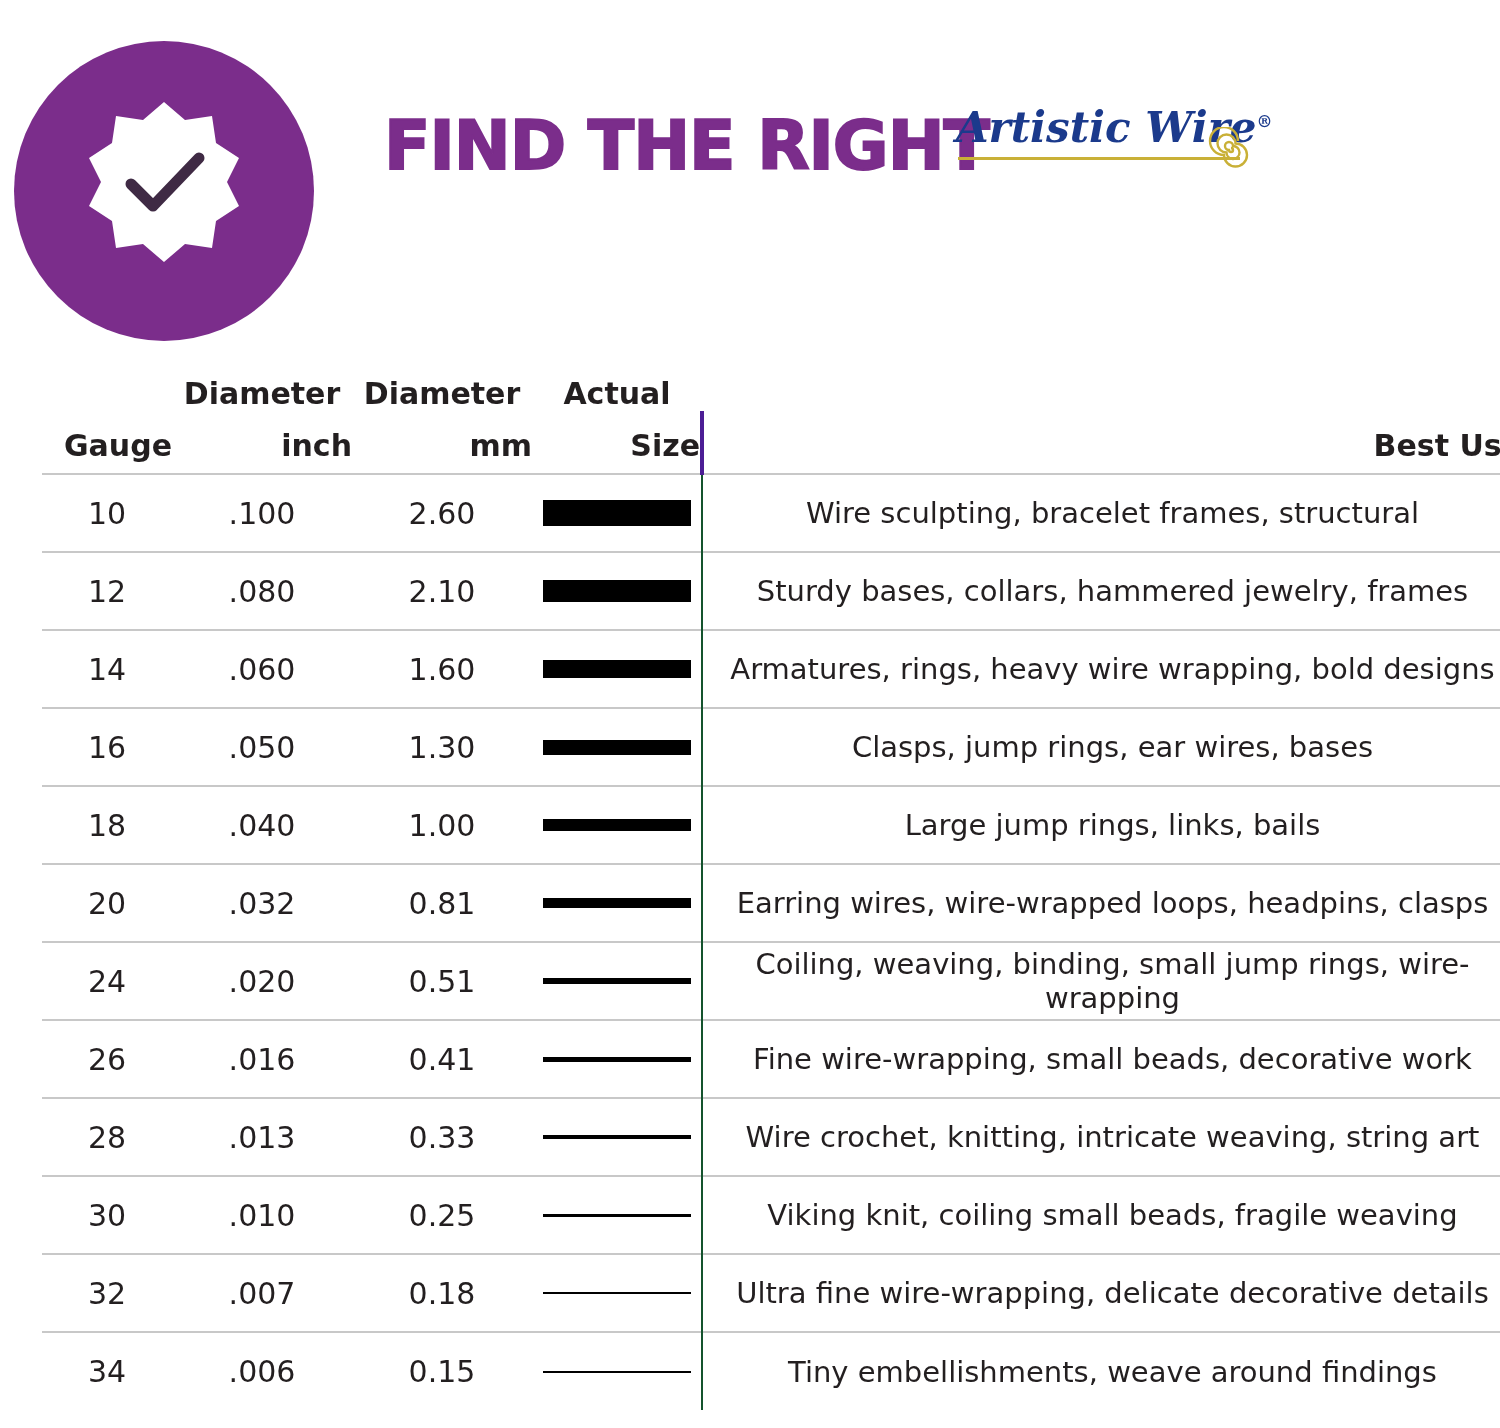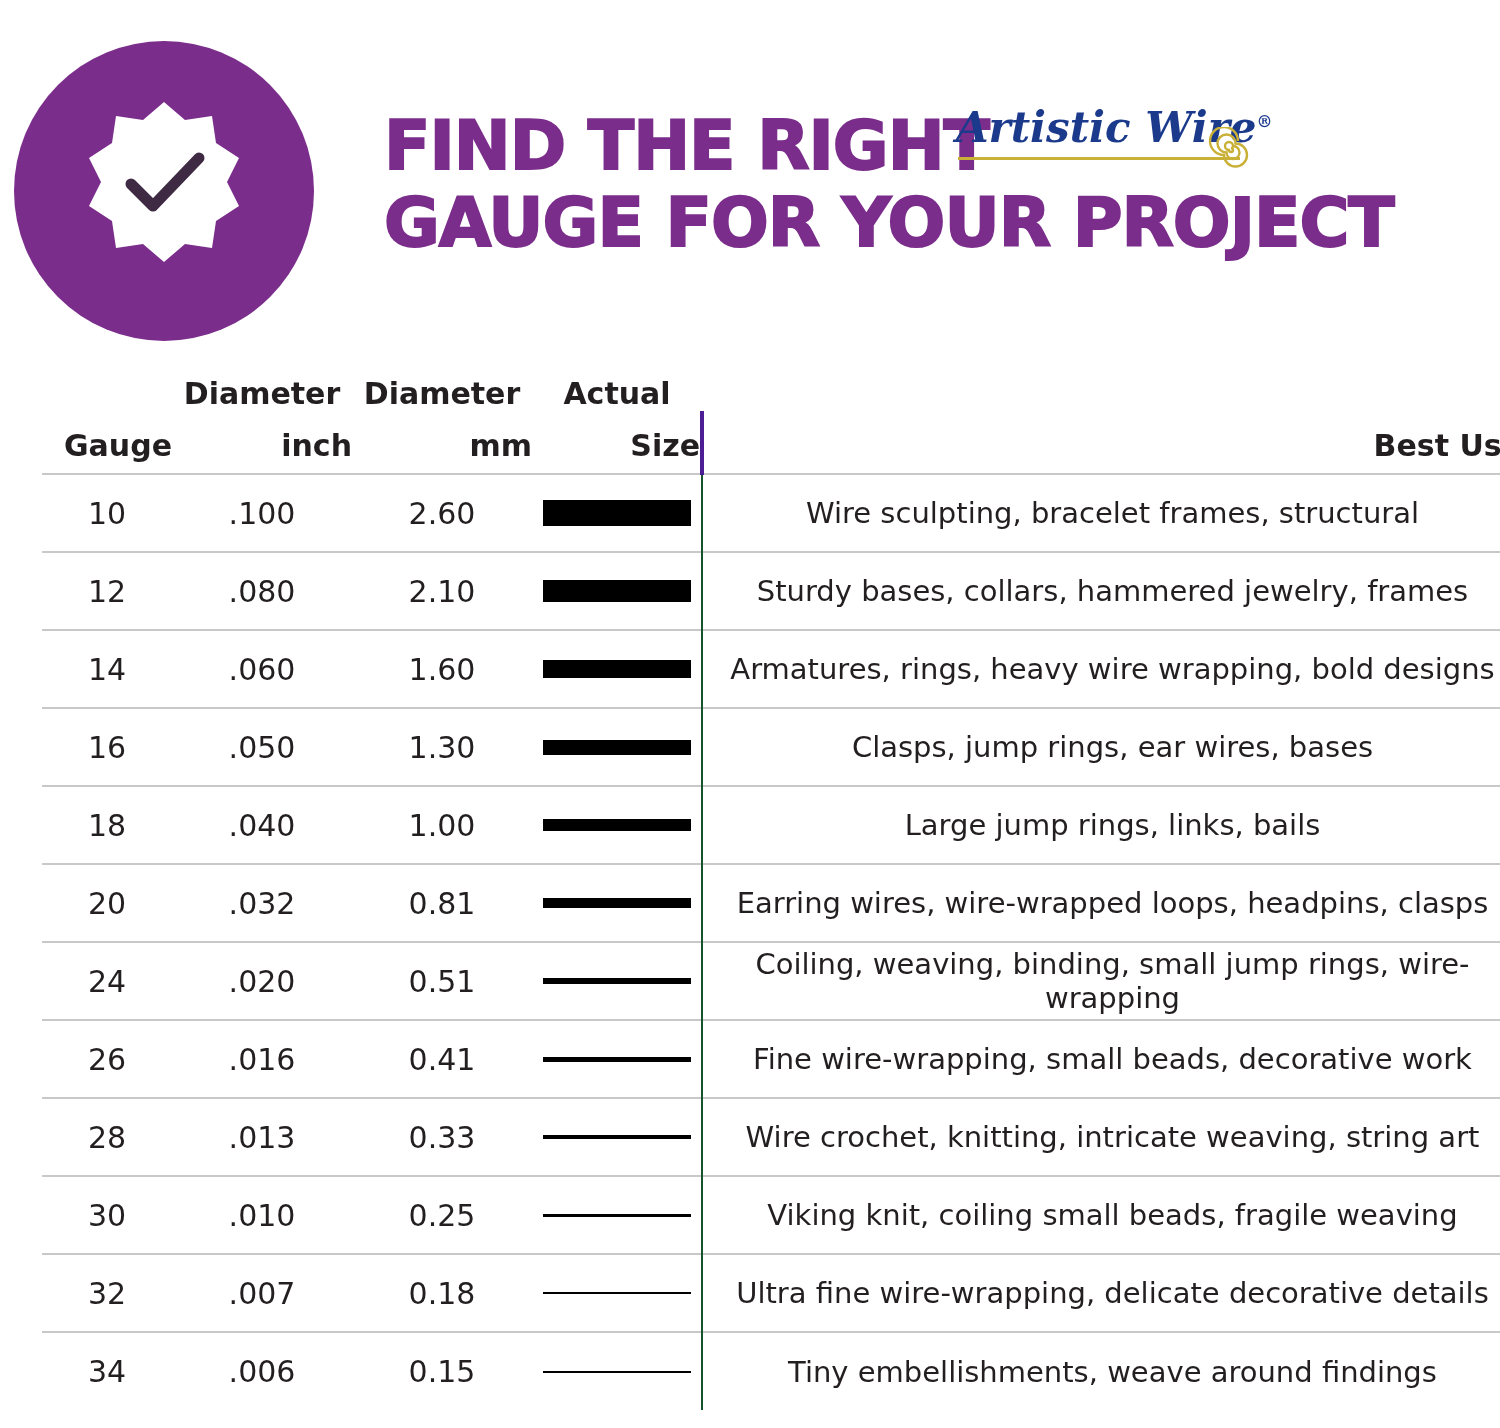--- a/index.html
+++ b/index.html
@@ -176,21 +176,20 @@
 
   <div class="badge">
     <svg class="badge-star" viewBox="0 0 182 182">
       <path fill="#ffffff" d="M91 2 L112 20 L139 16 L143 43 L166 58 L154 82 L166 106 L143 121 L139 148 L112 144 L91 162 L70 144 L43 148 L39 121 L16 106 L28 82 L16 58 L39 43 L43 16 L70 20 Z"></path>
       <path fill="none" stroke="#3f2a44" stroke-width="11" stroke-linecap="round" stroke-linejoin="round" d="M58 84 L80 106 L126 58"></path>
     </svg>
   </div>
 
   <div class="title-block">
     <div class="title-line l1">FIND THE RIGHT</div>
-    <div class="title-line l2">GAUGE FOR YOUR PROJECT</div>
 
     <div class="brand">
       <div class="brand-text"><span>Artistic Wire</span><span class="brand-reg">®</span></div>
       <div class="brand-rule"></div>
       <svg class="brand-swirl" viewBox="0 0 46 46">
         <path fill="none" stroke="#c9b037" stroke-width="2.4" d="M23 23 m0,-2 a2,2 0 1,1 -2,2 a4,4 0 1,1 4,-4 a6.5,6.5 0 1,1 -6.5,6.5 a9,9 0 1,1 9,-9 a11.5,11.5 0 1,1 -11.5,11.5 a14,14 0 1,1 14,-14"></path>
       </svg>
     </div>
   </div>
 </div>

